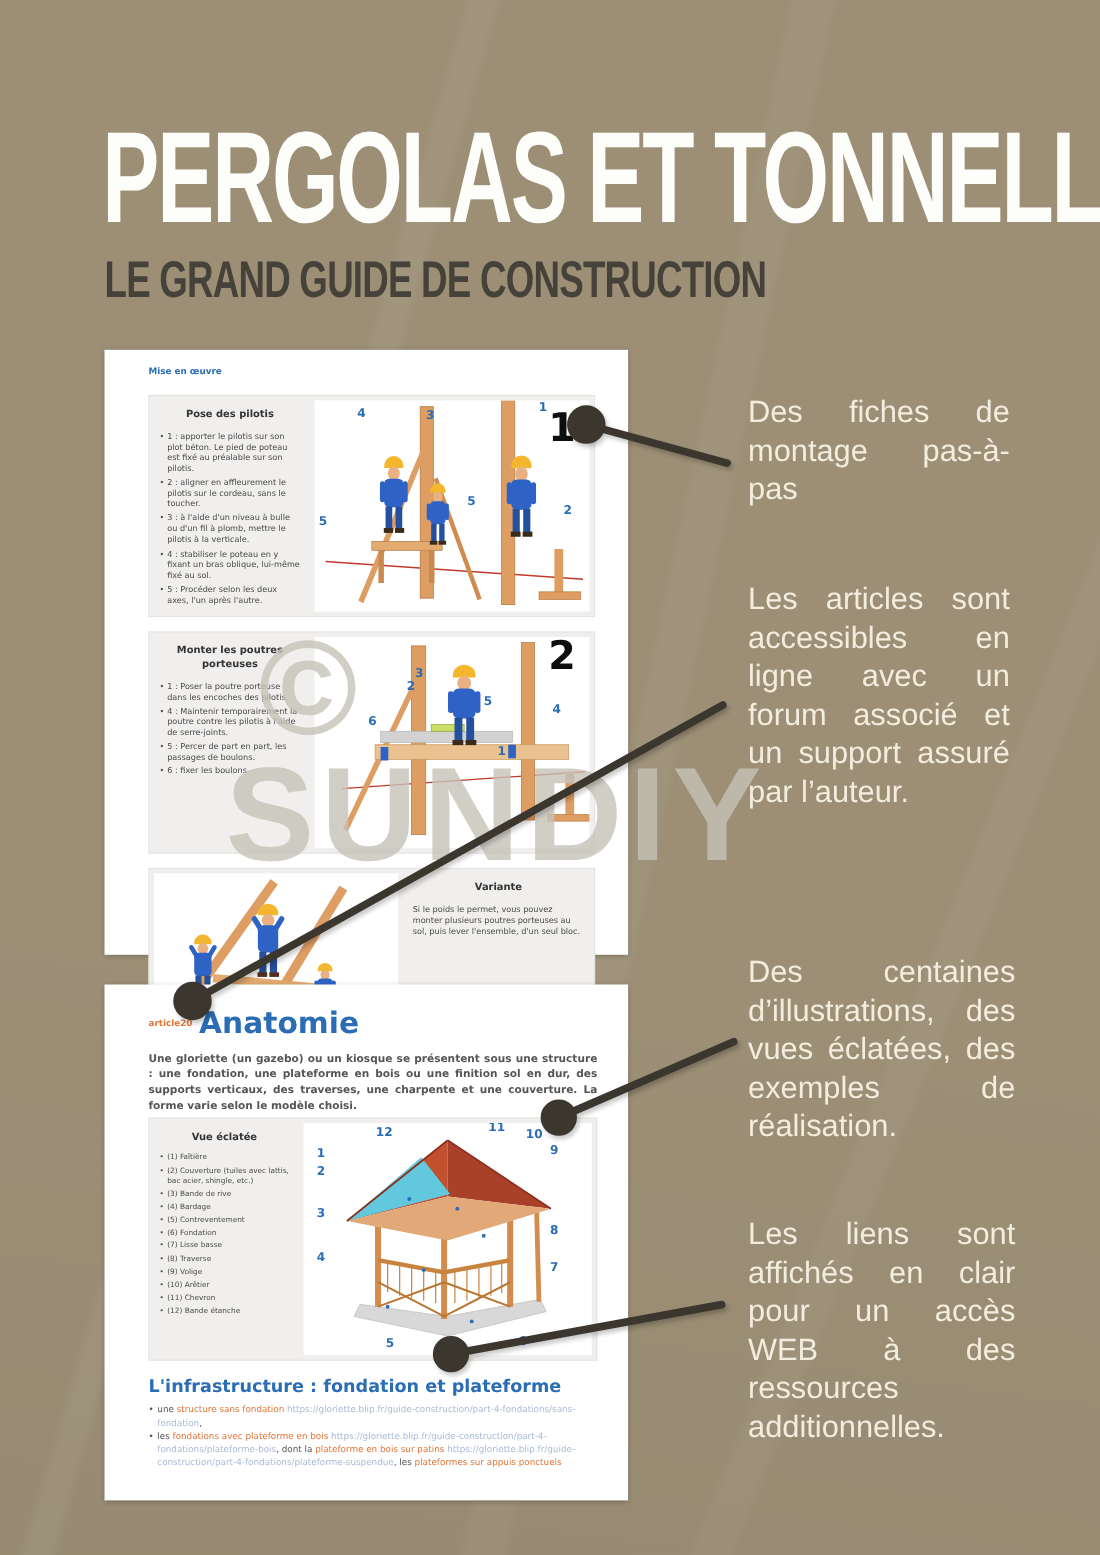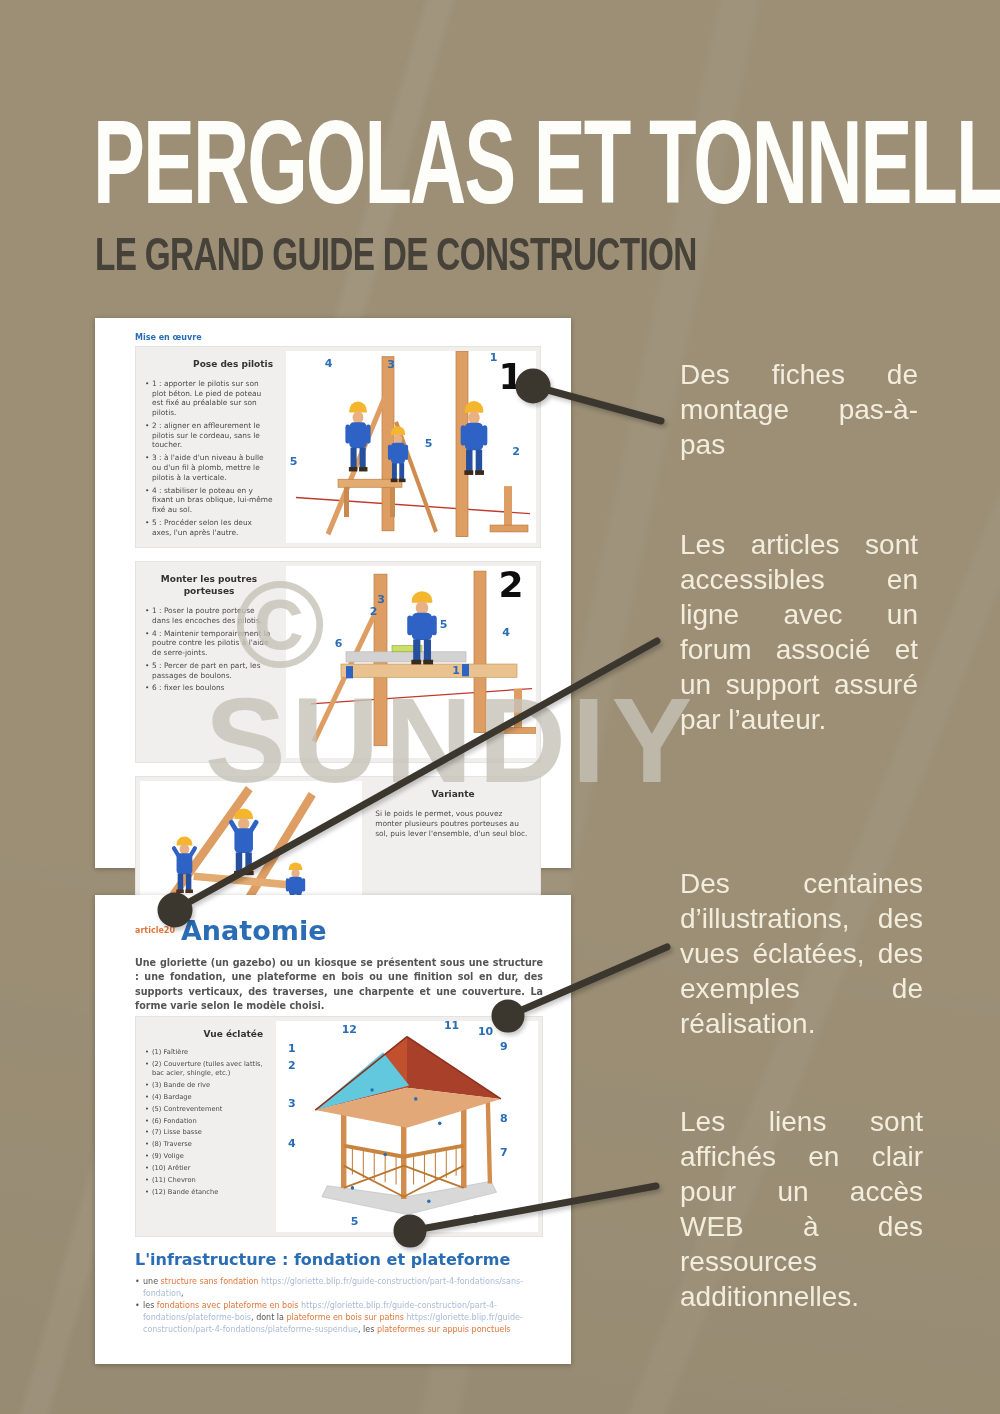--- a/index.html
+++ b/index.html
@@ -14,26 +14,26 @@
   .main-title{position:absolute;left:93px;top:94px;color:#fdfdfa;font-size:118px;font-weight:bold;
     letter-spacing:-3px;white-space:nowrap;transform:scaleX(.66);transform-origin:0 0}
   .sub-title{position:absolute;left:95px;top:226px;color:#46423a;font-size:47px;font-weight:bold;
     letter-spacing:-1px;white-space:nowrap;transform:scaleX(.71);transform-origin:0 0}
 
   .card{position:absolute;left:95px;width:476px;background:#fff;box-shadow:0 1px 5px rgba(0,0,0,.28)}
   #card1{top:318px;height:550px;padding:7px 30px 8px 40px}
   #card2{top:895px;height:469px;padding:20px 28px 0 40px;overflow:hidden}
 
   .doc-font{font-family:"DejaVu Sans",sans-serif}
-  .breadcrumb-link{color:#2a6db5;font-size:8px;font-weight:bold;margin:2px 0 4px;display:inline-block}
+  .breadcrumb-link{color:#2a6db5;font-size:8px;font-weight:bold;margin:2px 0 17px;display:inline-block}
   .sect{display:flex;background:#f0efed;margin-bottom:13px;border:1px solid #e4e3e0}
   .txtcol{padding:7px 9px;font-size:7.4px;color:#4a4a4a;line-height:1.32}
   .s12 .txtcol{width:146px;flex:none}
   .figcol{flex:1;background:#fff;margin:4px;position:relative;overflow:hidden}
-  .sect-title{font-weight:bold;color:#333;font-size:9px;text-align:right;margin:5px 0 8px}
+  .sect-title{font-weight:bold;color:#333;font-size:9px;text-align:center;margin:5px 0 8px}
   .sect-title.left{text-align:center}
   ul.steps{list-style:none}
   ul.steps li{margin-bottom:3px;padding-left:7px;position:relative}
   ul.steps li::before{content:"\2022";position:absolute;left:0;top:0}
   #sect1{min-height:152px}
   #sect2{min-height:192px}
   #sect3{min-height:142px}
   #sect3 .figcol{flex:0 0 55%}
   #sect3 .txtcol{flex:1}
 

